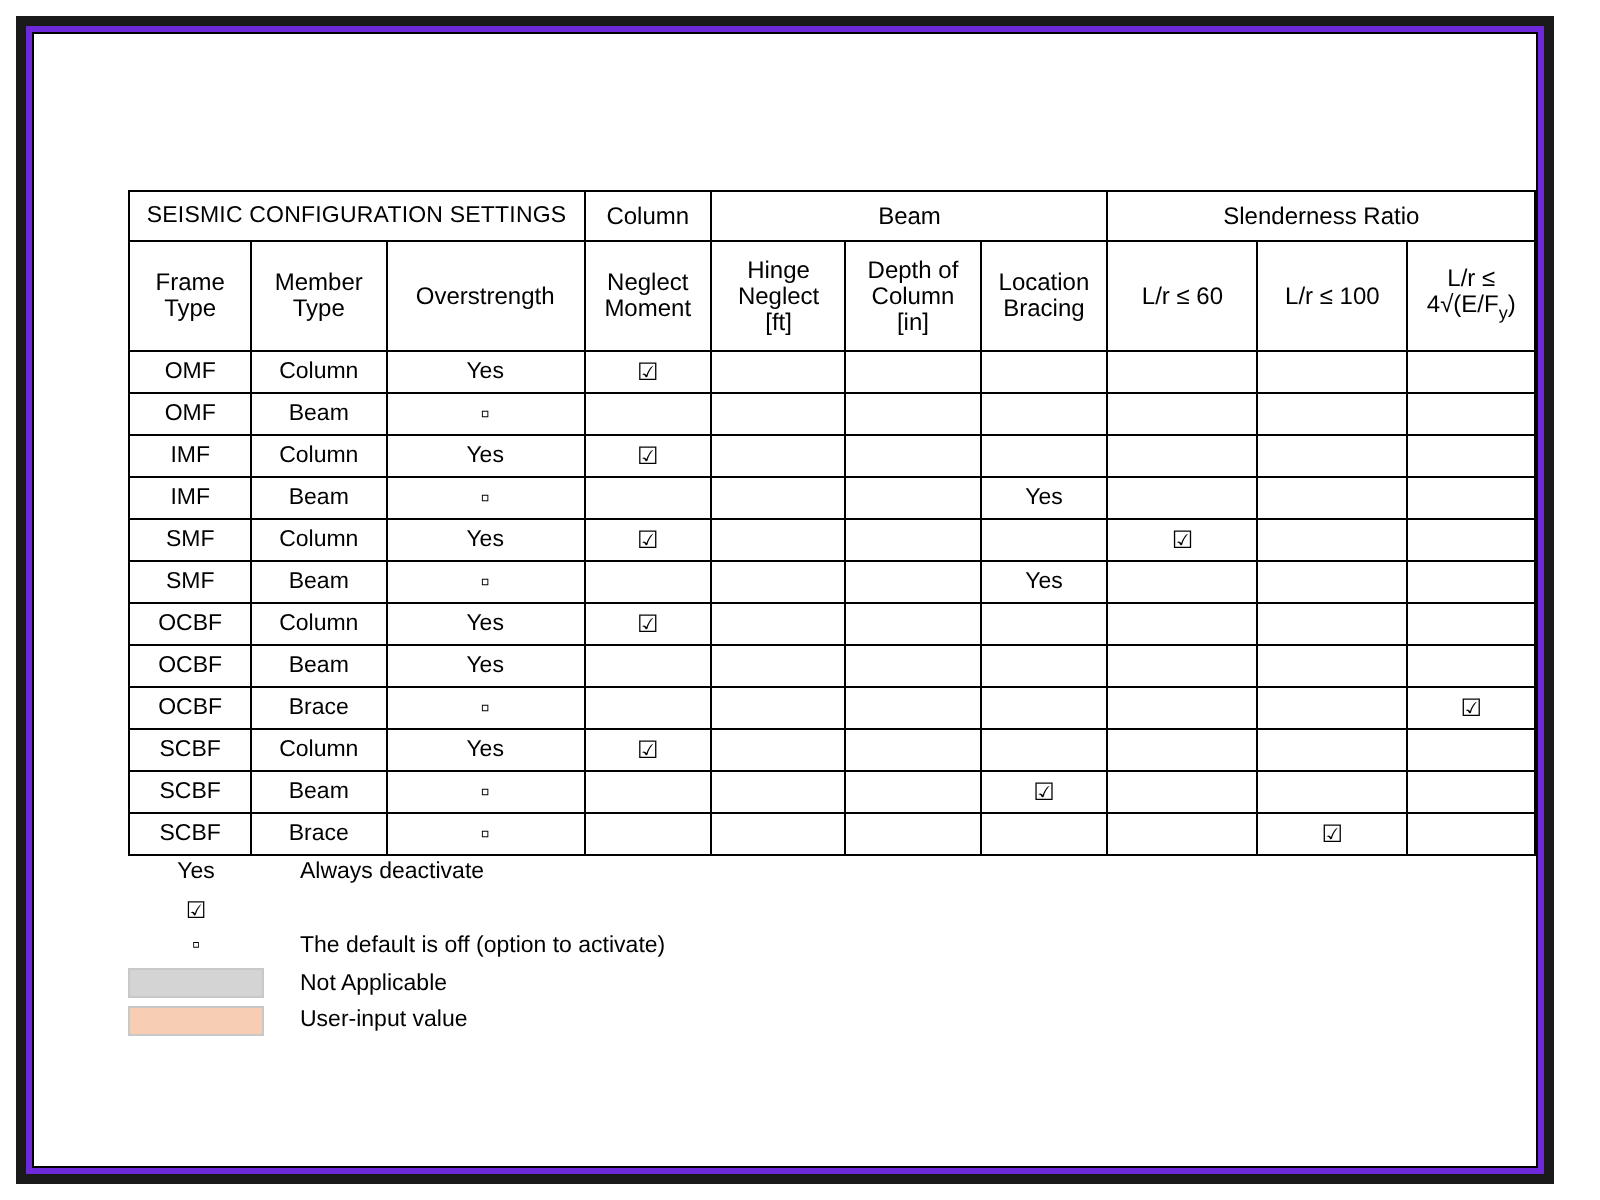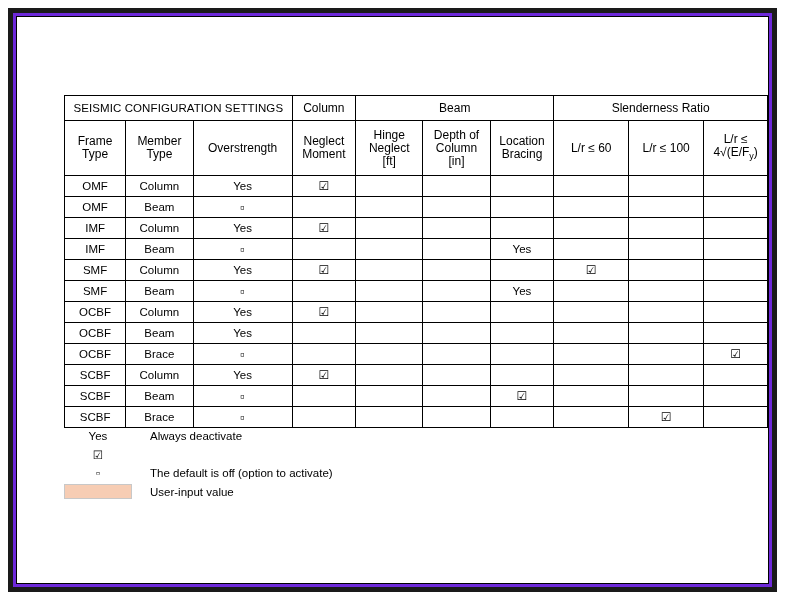--- a/index.html
+++ b/index.html
@@ -330,19 +330,23 @@
           <div class="leg-text">Always deactivate</div>
         </div>
         <div class="leg-row">
           <div class="leg-sym">☑</div>
         </div>
         <div class="leg-row">
           <div class="leg-sym">▫</div>
           <div class="leg-text">The default is off (option to activate)</div>
         </div>
         <div class="leg-row">
+          <div class="leg-swatch na"></div>
+          <div class="leg-text">Not Applicable</div>
+        </div>
+        <div class="leg-row">
           <div class="leg-swatch user"></div>
           <div class="leg-text">User-input value</div>
         </div>
       </div>
 
   </div>
 </div>
 
 </body></html>

